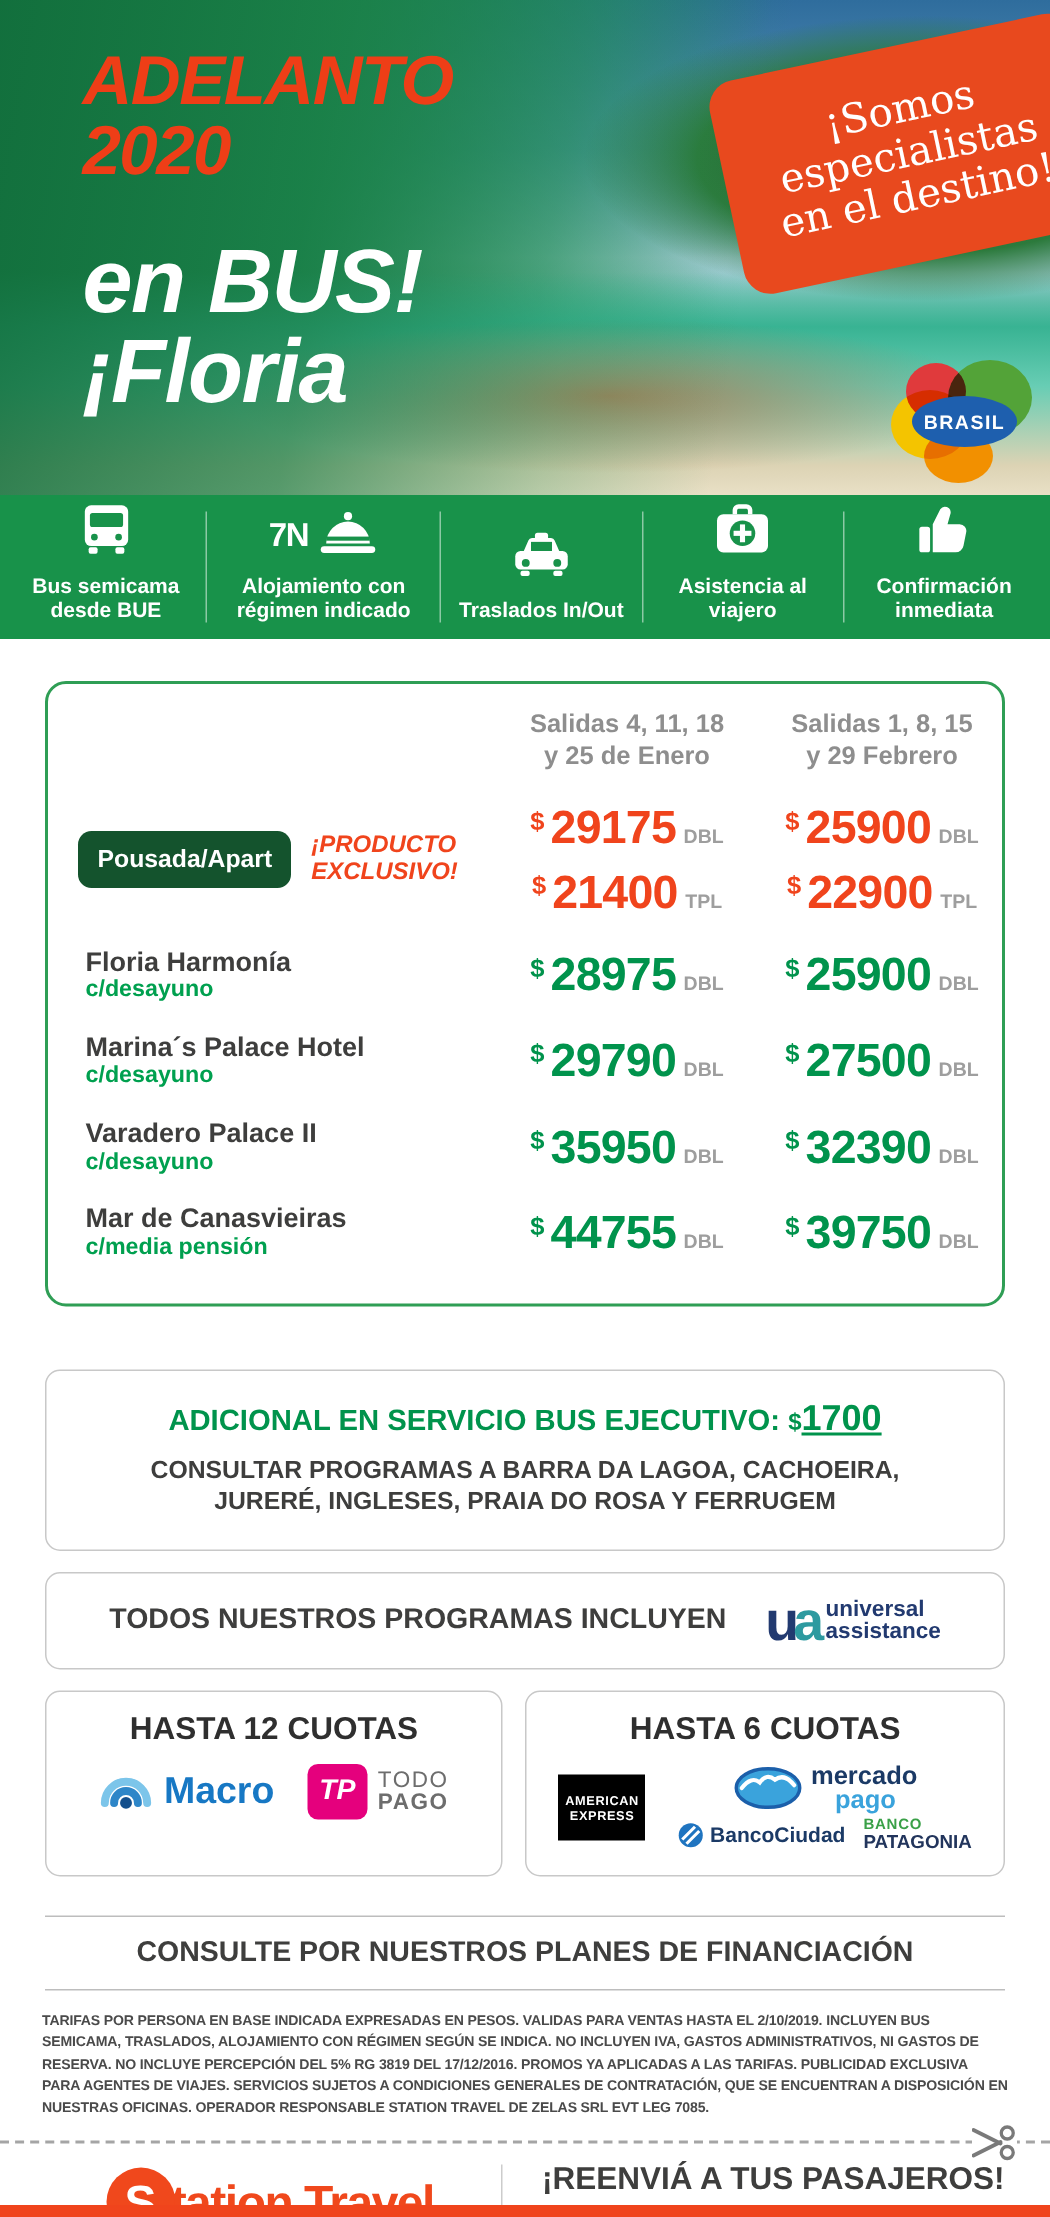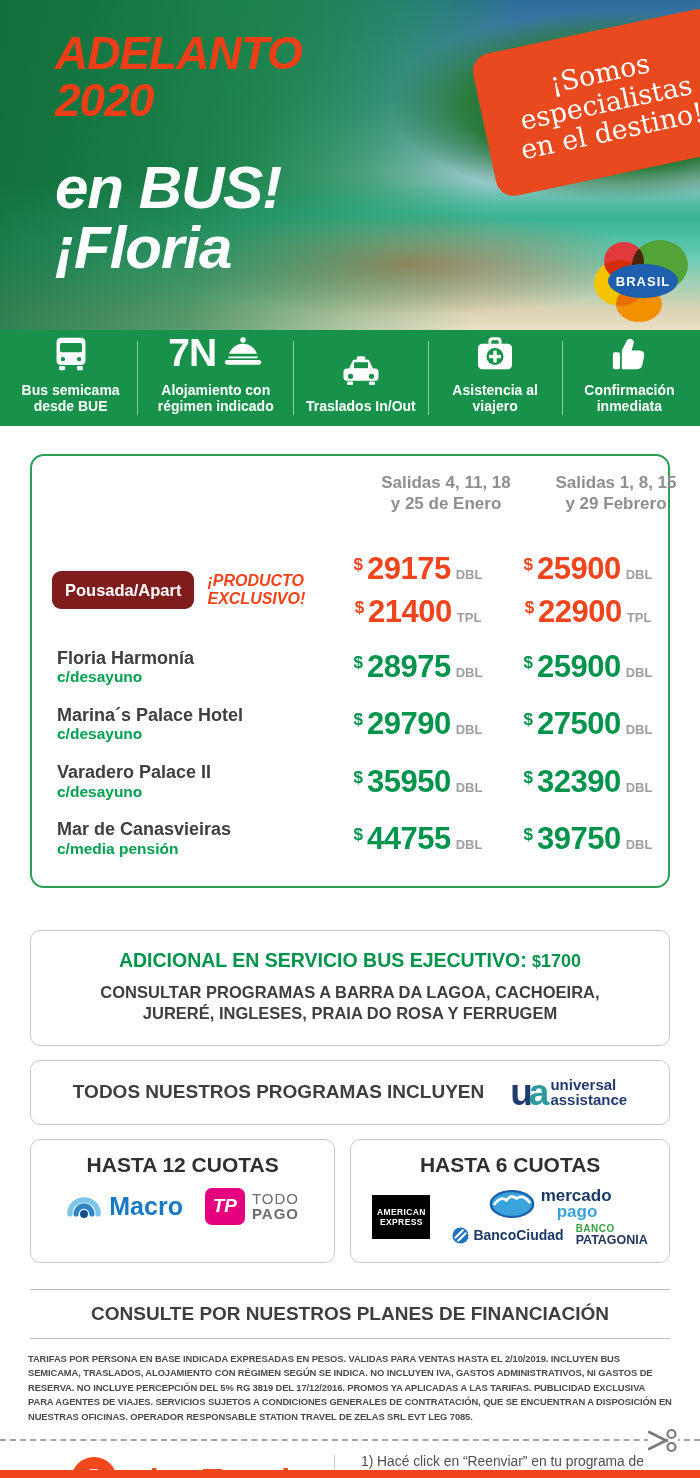--- a/index.html
+++ b/index.html
@@ -35,46 +35,46 @@
     color:#fff; font-size:13px; font-weight:bold; letter-spacing:1px; z-index:2; }
 
   
   .features { height:96px; background:#18924A; display:flex; align-items:center; padding:0 4px; }
   .feature { flex:1; height:74px; display:flex; flex-direction:column; align-items:center;
     justify-content:flex-end; gap:7px; padding:0 6px; border-right:1px solid rgba(255,255,255,.5); }
   .feature.wide { flex:1.18; }
   .feature:last-child { border-right:none; }
   .f-label { color:#fff; font-size:14px; font-weight:bold; text-align:center; line-height:1.18; }
   .icon-row { display:flex; align-items:center; gap:7px; }
-  .seven { color:#fff; font-size:39px; font-weight:900; letter-spacing:-1px; }
+  .seven { color:#fff; font-size:22px; font-weight:900; letter-spacing:-1px; }
 
   
   .pricebox { margin:28px 30px 0; border:2px solid #2F9E55; border-radius:14px; padding:16px 0 18px; }
-  .pt-head { display:grid; grid-template-columns:300px 172px 168px; margin-bottom:27px;padding-left:28px; }
+  .pt-head { display:grid; grid-template-columns:300px 172px 168px; margin-bottom:10px; }
   .pt-colhdr { grid-column:span 1; text-align:center; color:#8E8E8E; font-size:17px; font-weight:bold; line-height:1.25; }
   .pt-row { display:grid; grid-template-columns:300px 172px 168px; align-items:center; padding:9px 0; }
   .pt-name { padding-left:25px; }
   .hotel-name { color:#3E3E3D; font-size:18px; font-weight:bold; line-height:1.15; }
   .hotel-meal { color:#00A04F; font-size:15.5px; font-weight:bold; line-height:1.2; }
   .feat-cell { padding-left:20px; display:flex; align-items:center; }
-  .feat-badge { background:#7f1d1d; color:#fff; border-radius:9px; padding:9px 13px;
+  .feat-badge { background:#14532d; color:#fff; border-radius:9px; padding:9px 13px;
     font-size:16.5px; font-weight:bold; line-height:1.25; }
   .feat-tag { margin-left:13px; color:#F0441C; font-size:16px; font-weight:900; font-style:italic; line-height:1.1; }
   .pricecell { display:flex; flex-direction:column; align-items:center; gap:7px; }
   .price { white-space:nowrap; }
   .price .cur { font-size:17px; font-weight:bold; vertical-align:9px; margin-right:4px; }
   .price .amt { font-size:31px; font-weight:800; letter-spacing:-0.5px; }
   .price .occ { font-size:13px; font-weight:bold; color:#9E9E9E; margin-left:5px; }
   .c-orange { color:#F0441C; } .c-green { color:#00934C; }
 
   
   .box { margin:14px 30px 0; border:1.5px solid #C8C8C8; border-radius:10px; text-align:center; }
   .box-adicional { margin-top:42px; padding:18px 28px 20px; }
   .ad-title { color:#00934C; font-size:19.5px; font-weight:900; }
-  .ad-cur { font-size:16px; } .ad-amt { font-size:18px; }
+  .ad-cur { font-size:16px; } .ad-amt { font-size:24px;text-decoration:underline; }
   .ad-sub { margin:10px auto 0; max-width:540px; color:#3E3E3D; font-size:16.5px; font-weight:800; line-height:1.3; }
   .box-includes { padding:15px 20px; display:flex; align-items:center; justify-content:center; gap:26px; }
   .inc-text { color:#3E3E3D; font-size:19px; font-weight:800; }
   .ua { display:flex; align-items:center; gap:5px; }
   .ua-mark { font-size:37px; font-weight:900; letter-spacing:-4px; line-height:.9; }
   .ua-u { color:#223A70; } .ua-a { color:#2D9AA0; }
   .ua-text { text-align:left; color:#223A70; font-size:15px; font-weight:800; line-height:1.0; }
 
   
   .payrow { display:flex; gap:15px; margin:14px 30px 0; }
@@ -399,19 +399,20 @@
   <div class="footer">
     <div class="f-left">
       <div class="st-logo">
         <div class="st-circle">S</div>
         <span class="st-rest">tation Travel</span>
       </div>
 
     </div>
     <div class="f-div"></div>
     <div class="f-right">
+      <div class="fw-title">¡REENVIÁ A TUS PASAJEROS!</div>
       <div class="step">1) Hacé click en “Reenviar” en tu programa de correo.</div>
 
     </div>
   </div>
 
   <div class="bottom-bar"></div>
 </div>
 
 </body></html>

